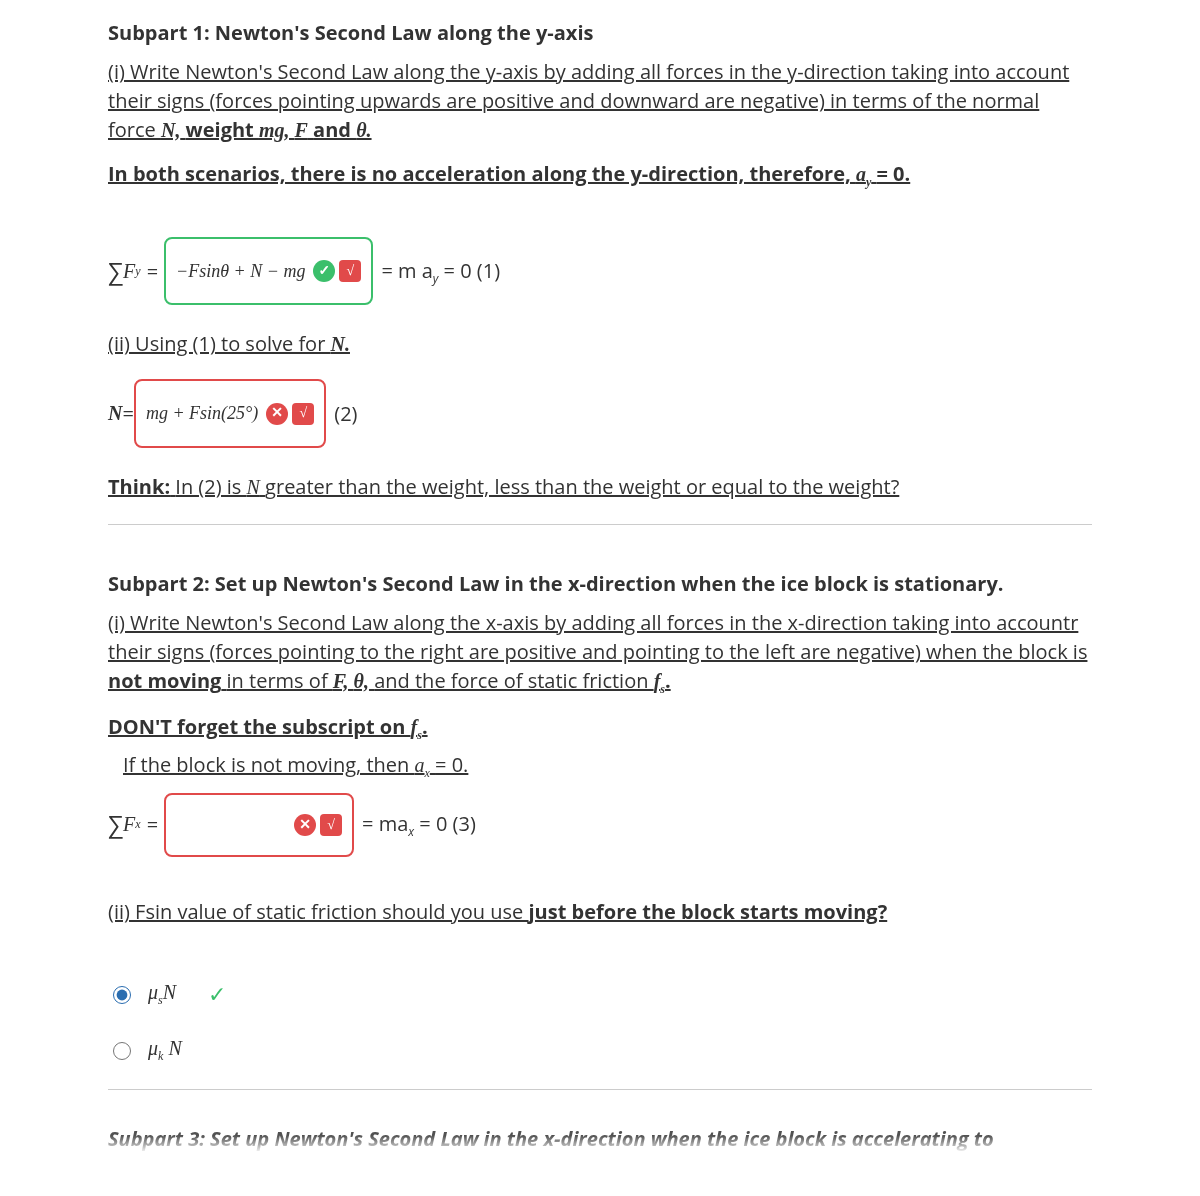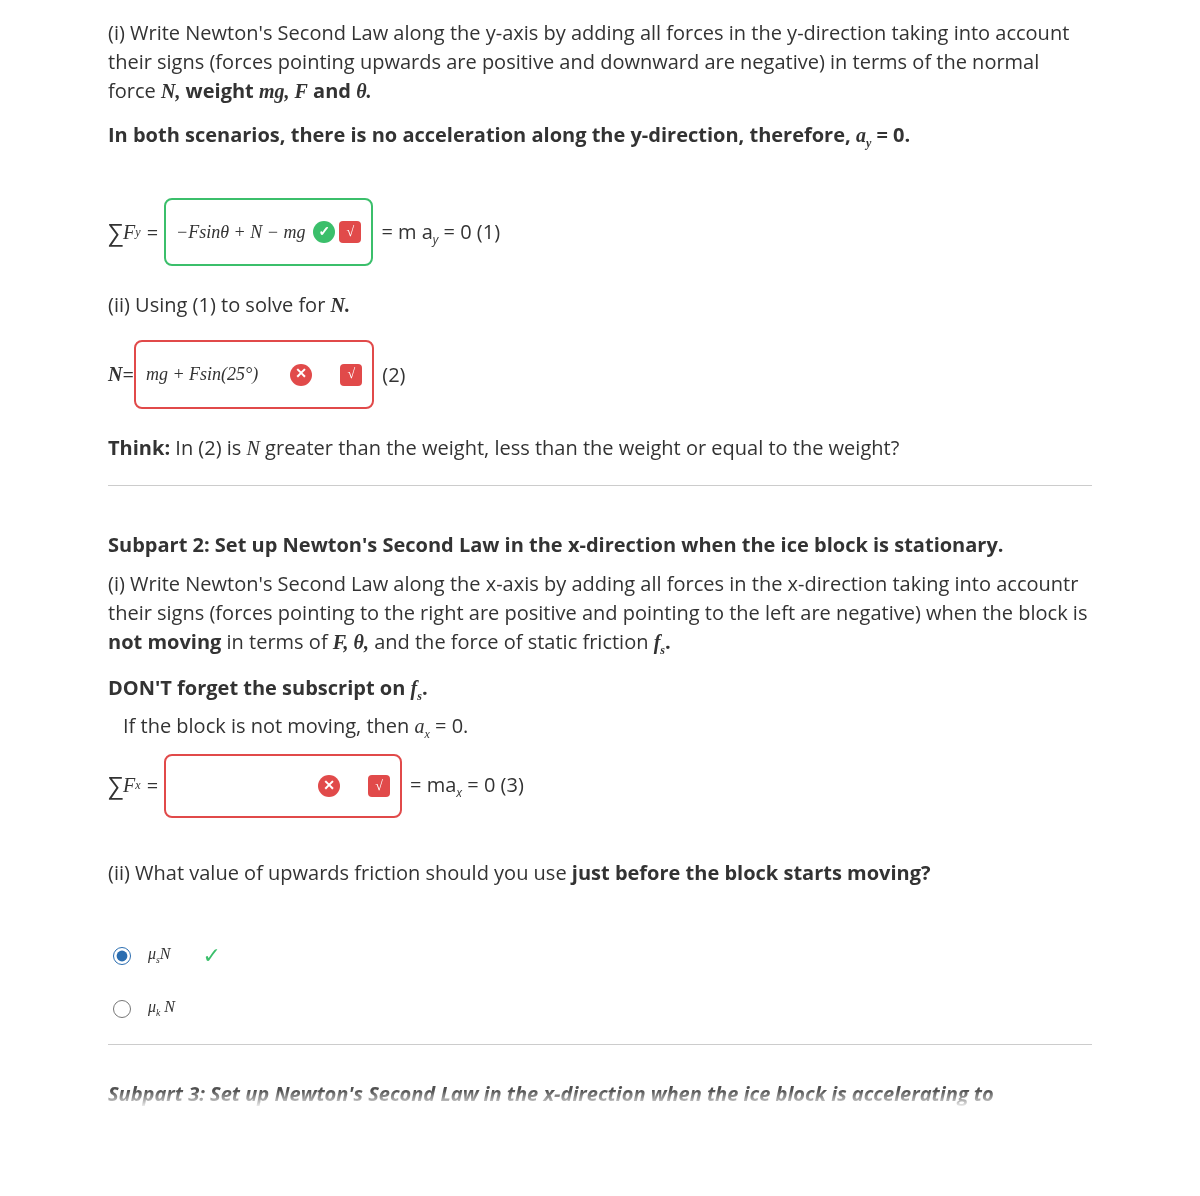--- a/index.html
+++ b/index.html
@@ -13,21 +13,21 @@
     line-height: 1.45;
   }
   .page {
     padding: 18px 108px 0 108px;
     max-width: 1200px;
   }
   .subpart-title {
     font-weight: 700;
     margin-bottom: 10px;
   }
-  p { margin: 0 0 14px 0; }
+  p { margin: 0 0 14px 0; text-decoration: underline; }
   .think-row { margin: 16px 0 16px 0; }
   .section { margin-bottom: 18px; }
   .eq-row {
     display: flex;
     align-items: center;
     margin: 20px 0 24px 0;
     flex-wrap: wrap;
   }
   .sigma { font-size: 24px; font-weight: 500; }
   .sub { font-size: 0.6em; vertical-align: sub; font-style: italic; }
@@ -39,21 +39,21 @@
     border: 2px solid;
     border-radius: 8px;
     padding: 19px 10px;
     min-height: 40px;
     background: #fff;
     font-style: italic;
     font-family: Georgia, "Times New Roman", serif;
     font-size: 18px;
   }
   .answer-box.green { border-color: #3bbf6b; }
-  .answer-box.red   { border-color: #e14a4a; gap: 24px; }
+  .answer-box.red   { border-color: #e14a4a; }
   .answer-box .content { margin-right: 6px; white-space: nowrap; }
   .answer-box.empty-box .content { display:inline-block; width: 110px; }
   .feedback-icon {
     width: 22px;
     height: 22px;
     border-radius: 50%;
     display: inline-flex;
     align-items: center;
     justify-content: center;
     font-size: 14px;
@@ -92,21 +92,21 @@
   .radio-group { margin-top: 52px; }
   .radio-row {
     display: flex;
     align-items: center;
     margin-bottom: 24px;
     gap: 14px;
   }
   .radio-row input[type=radio]{
     width: 18px; height: 18px; accent-color: #2a6db0;
   }
-  .radio-label { font-style: italic; font-family: Georgia, "Times New Roman", serif; font-size: 16px; }
+  .radio-label { font-style: italic; font-family: Georgia, "Times New Roman", serif; font-size: 20px; }
   .green-check { color: #3bbf6b; font-size: 22px; margin-left: 18px; }
   .bold { font-weight: 700; }
   .serif-var { font-style: italic; font-family: Georgia, "Times New Roman", serif; }
   .cutline {
     font-weight: 700;
     color: #333;
     opacity: 0.85;
     margin-top: 10px;
     white-space: nowrap;
     overflow: hidden;
@@ -118,20 +118,21 @@
   .math-line { margin: 6px 0 10px 15px; }
   .fsmax { font-style: italic; font-family: Georgia,"Times New Roman",serif; font-size: 20px; }
   .fsmax .smallsub { font-size: 0.6em; }
 </style>
 </head>
 <body>
 
 <div class="page">
 
   <div class="section">
+    <div class="subpart-title">Subpart 1: Newton's Second Law along the y-axis</div>
 
     <p>
       <span>(i) Write Newton's Second Law along the y-axis by adding all forces in the y-direction taking into account their signs (forces pointing upwards are positive and downward are negative) in terms of the normal force </span>
       <span class="bold serif-var">N,</span>
       <span class="bold"> weight </span>
       <span class="bold serif-var">mg, </span>
       <span class="bold serif-var">F</span>
       <span class="bold"> and </span>
       <span class="bold serif-var">θ.</span>
     </p>
@@ -216,21 +217,21 @@
         <span class="content"></span>
         <span class="feedback-icon bad">✕</span>
         <span class="help-icon">√</span>
       </span>
       <span class="after-box">
         <span>= ma</span><span class="sub">x</span><span> = 0 (3)</span>
       </span>
     </div>
 
     <p style="margin-top:40px;">
-      <span>(ii)  What value of upwards friction should you use </span>
+      <span>(ii)  Fsin value of static friction should you use </span>
       <span class="bold">just before the block starts moving?</span>
     </p>
 
 
     <div class="radio-group">
       <div class="radio-row">
         <input type="radio" name="fric" checked="" style="">
         <span class="radio-label">
           <span>μ</span><span class="sub">s</span><span>N</span>
         </span>

